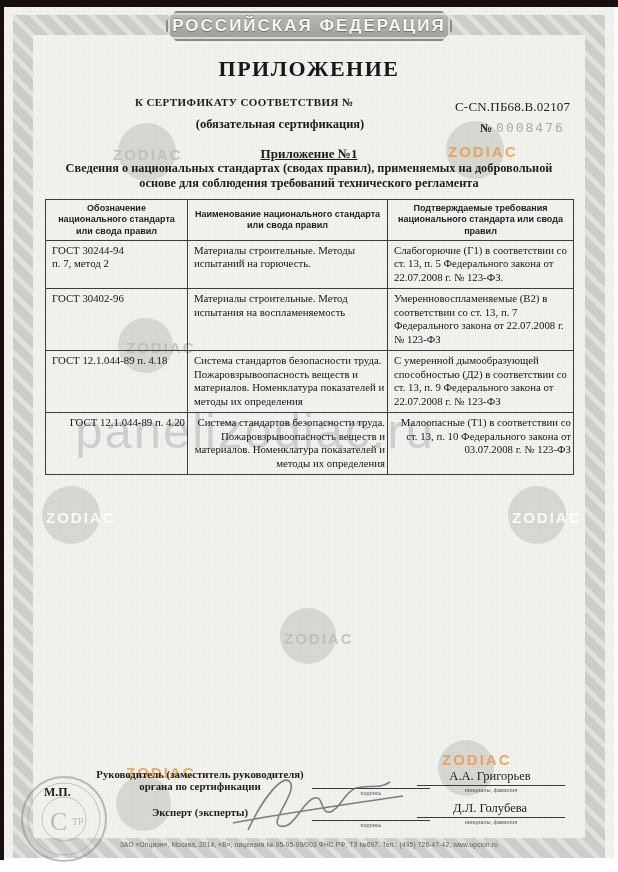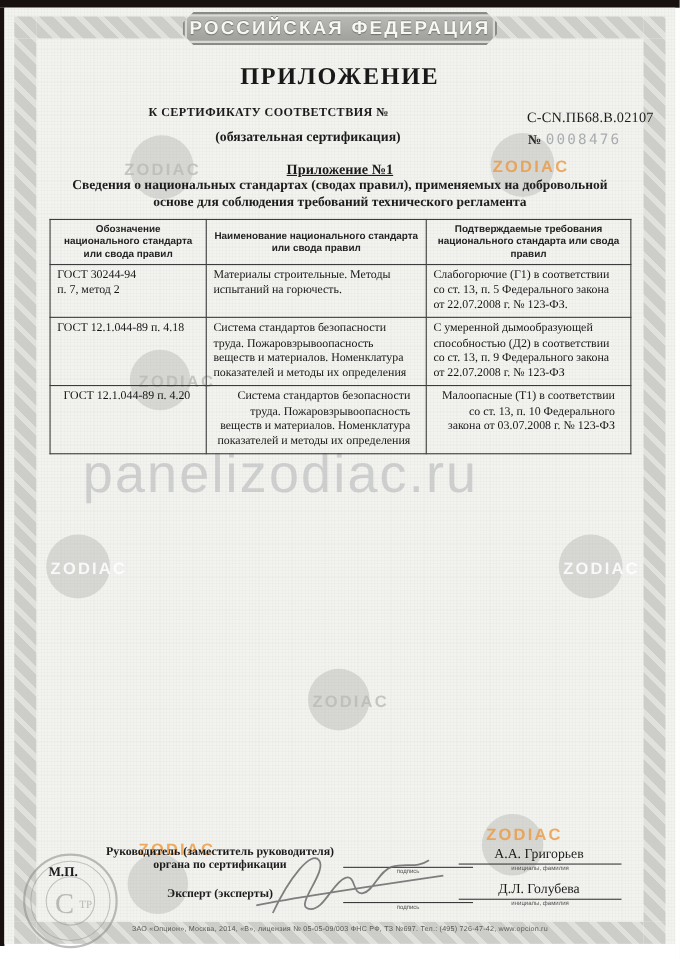--- a/index.html
+++ b/index.html
@@ -35,42 +35,42 @@
     display:flex;align-items:center;justify-content:center;text-align:center;
   }
   .badge span{
     font-family:"Liberation Sans", sans-serif;font-weight:bold;font-size:17px;
     letter-spacing:2px;color:#f7f7f4;text-shadow:0 1px 1px #6f6f6c, 0 -1px 0 #8c8c89;
     white-space:nowrap;
   }
   .doc-title{left:0;top:56px;width:618px;text-align:center;
     font-size:22px;font-weight:bold;letter-spacing:1.5px;color:#181818;}
   .cert-subtitle{left:135px;top:96px;font-size:11px;font-weight:bold;letter-spacing:.4px;}
-  .cert-number{left:455px;top:99px;font-size:13px;letter-spacing:.2px;margin-left:24px;}
+  .cert-number{left:455px;top:99px;font-size:13px;letter-spacing:.2px;}
   .cert-type{left:135px;top:117px;width:290px;text-align:center;font-size:12.5px;font-weight:bold;}
   .blank-num{left:480px;top:120px;font-size:12px;font-weight:bold;color:#2a2a2a;}
   .blank-num .digits{
     font-family:"DejaVu Sans Mono", monospace;font-weight:normal;
     font-size:13px;color:#a9adaf;letter-spacing:2px;margin-left:4px;
   }
   .apx-title{left:0;top:146px;width:618px;text-align:center;font-size:13px;font-weight:bold;text-decoration:underline;}
   .apx-desc{left:49px;top:161px;width:520px;text-align:center;font-size:12.3px;font-weight:bold;line-height:1.22;}
   
   table.std-table{
     left:45px;top:199px;width:528px;border-collapse:collapse;table-layout:fixed;
     position:absolute;background:transparent;
   }
   .std-table th,.std-table td{border:1px solid #3c3c3c;}
   .std-table th{
     font-family:"Liberation Sans", sans-serif;font-weight:bold;font-size:9px;
     color:#222;text-align:center;vertical-align:middle;padding:3px 6px;line-height:1.25;
     height:26px;
   }
   .std-table td{
-    font-size:10.8px;vertical-align:top;padding:3px 14px 4px 6px;line-height:1.25;color:#161616;
+    font-size:10.8px;vertical-align:top;padding:3px 2px 4px 6px;line-height:1.25;color:#161616;
   }
   .std-table col.w1{width:142px;} .std-table col.w2{width:200px;} .std-table col.w3{width:186px;}
   .std-table td.c1{white-space:pre-line;}
   tr.r1 td{height:38px;} tr.r2 td{height:46px;} tr.r3 td{height:50px;} tr.r4 td{height:52px;text-align:right;}
   
   .site-watermark{
     left:0;top:403px;width:510px;text-align:center;
     font-family:"Liberation Sans", sans-serif;font-size:49px;
     color:rgba(168,170,172,0.48);letter-spacing:2px;
   }
@@ -176,20 +176,25 @@
       <th>Подтверждаемые требования национального стандарта или свода правил</th>
     </tr>
   </thead>
   <tbody>
     <tr class="r1">
       <td class="c1">ГОСТ 30244-94
 п. 7, метод 2</td>
       <td>Материалы строительные. Методы испытаний на горючесть.</td>
       <td>Слабогорючие (Г1) в соответствии со ст. 13, п. 5 Федерального закона от 22.07.2008 г. № 123-ФЗ.</td>
     </tr>
+    <tr class="r2">
+      <td class="c1">ГОСТ 30402-96</td>
+      <td>Материалы строительные. Метод испытания на воспламеняемость</td>
+      <td>Умеренновоспламеняемые (В2) в соответствии со ст. 13, п. 7 Федерального закона от 22.07.2008 г. № 123-ФЗ</td>
+    </tr>
     <tr class="r3">
       <td class="c1">ГОСТ 12.1.044-89 п. 4.18</td>
       <td>Система стандартов безопасности труда. Пожаровзрывоопасность веществ и материалов. Номенклатура показателей и методы их определения</td>
       <td>С умеренной дымообразующей способностью (Д2) в соответствии со ст. 13, п. 9 Федерального закона от 22.07.2008 г. № 123-ФЗ</td>
     </tr>
     <tr class="r4">
       <td class="c1">ГОСТ 12.1.044-89 п. 4.20</td>
       <td>Система стандартов безопасности труда. Пожаровзрывоопасность веществ и материалов. Номенклатура показателей и методы их определения</td>
       <td>Малоопасные (Т1) в соответствии со ст. 13, п. 10 Федерального закона от 03.07.2008 г. № 123-ФЗ</td>
     </tr>

